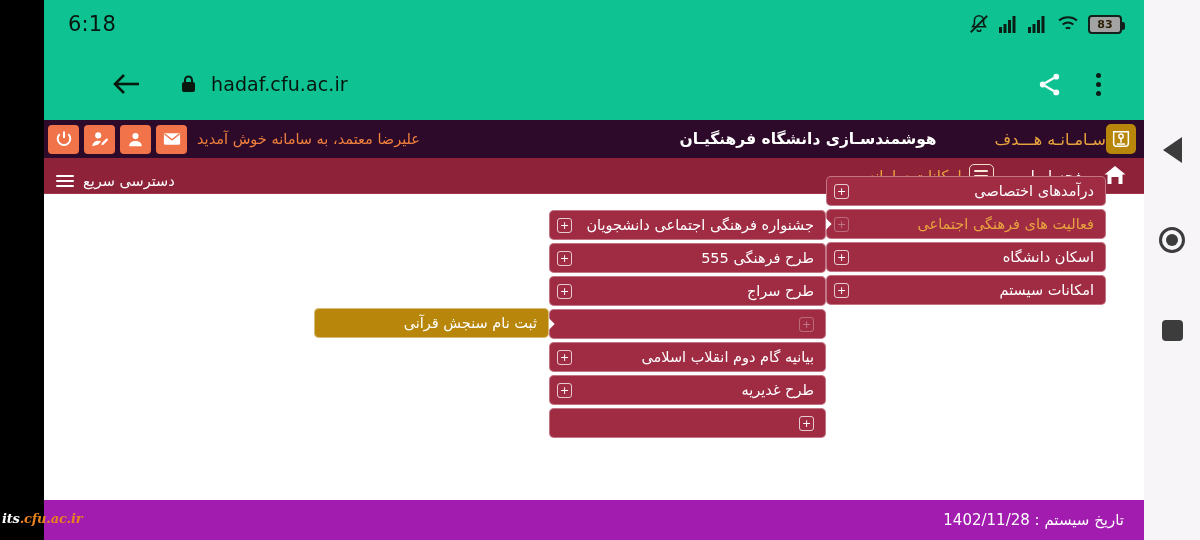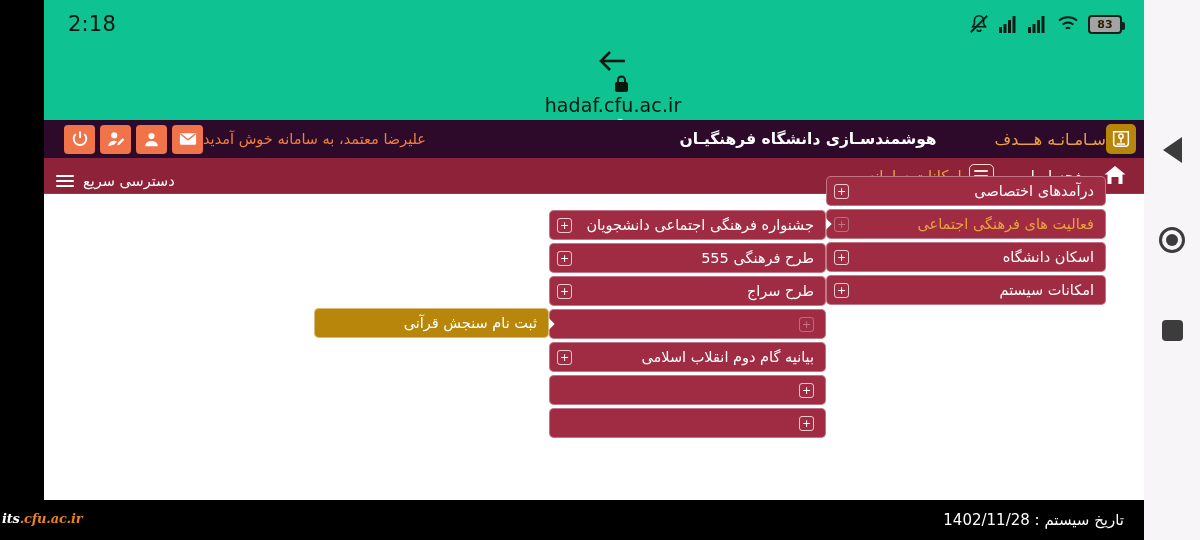--- a/index.html
+++ b/index.html
@@ -47,21 +47,21 @@
     position:relative; width:34px;height:19px;border:2px solid #12211b;border-radius:4px;
     background:#a3a3a3; display:flex;align-items:center;justify-content:center;
   }
   .batt span { font-size:11px; font-weight:700; color:#2a1d02; line-height:1; direction:ltr;}
   .batt:after{
     content:""; position:absolute; right:-5px; top:5px; width:3px;height:8px;
     background:#12211b;border-radius:0 2px 2px 0;
   }
   .toolbar {
     height:72px; direction:ltr; display:flex; align-items:center;
-    padding:0 22px 0 60px; gap:0;flex-direction:column;
+    padding:0 22px 0 60px; gap:0;
   }
   .back-arrow { width:46px; display:flex; align-items:center; justify-content:center; }
   .lock-ico { margin-left:30px; margin-right:14px; display:flex; align-items:center; }
   .urltext { font-size:19px; color:#06160f; letter-spacing:.1px; direction:ltr; }
   .tb-spacer { flex:1; }
   .share-ico { width:50px; display:flex;align-items:center;justify-content:center; }
   .dots { width:48px; display:flex;flex-direction:column;align-items:center;justify-content:center;gap:4px; }
   .dots i { width:5px;height:5px;border-radius:50%;background:#0b1c16;display:block; }
 
   
@@ -80,21 +80,21 @@
     width:30px;height:30px;border-radius:5px;background:#b8860b;
     display:flex;align-items:center;justify-content:center;
   }
   .brand-name {
     font-size:16px; color:#e8a33d; letter-spacing:1.5px; white-space:nowrap;
   }
   .brand-mid {
     font-size:15.5px; color:#ffffff; font-weight:700; white-space:nowrap;
     margin-right:58px;
   }
-  .brand-left { margin-right:auto; display:flex; align-items:center; padding-left:20px; }
+  .brand-left { margin-right:auto; display:flex; align-items:center; gap:10px; padding-left:4px; }
   .welcome { font-size:14.5px; color:#f0803c; white-space:nowrap; }
   .iconbtns { display:flex; align-items:center; gap:5px; }
   .ibtn {
     width:31px;height:29px;border-radius:4px;background:#f0734a;
     display:flex;align-items:center;justify-content:center;
   }
 
   
   .navred {
     position:relative; height:36px; background:#8d2239;
@@ -145,21 +145,21 @@
   .mi.sel .exp { border-color:rgba(255,255,255,.30); color:rgba(255,255,255,.35); }
   
   .notch {
     position:absolute; left:-4px; top:50%; width:8px;height:8px;
     background:#ffffff; transform:translateY(-50%) rotate(45deg);
   }
 
   
   .footer {
     position:absolute; left:0; bottom:0; width:1100px; height:40px;
-    background:#000000; display:flex; align-items:center; direction:rtl;
+    background:#a21caf; display:flex; align-items:center; direction:rtl;
     padding-right:20px;
   }
   .footer .ftext { font-size:15px; color:#ffffff; letter-spacing:.3px; }
   .watermark {
     position:absolute; left:-44px; bottom:10px; width:92px; height:20px;
     direction:ltr; display:flex; align-items:center; justify-content:flex-start;
     font-family:"DejaVu Serif","Liberation Serif",serif;
     font-style:italic; font-weight:700; font-size:13px;
     color:#ffffff; letter-spacing:-.2px; z-index:20; white-space:nowrap;
   }
@@ -168,21 +168,21 @@
 </head>
 <body>
 
 <div id="screen">
 
   <div class="bezel-left"></div>
 
   <div class="chrome">
 
     <div class="statusbar">
-      <div class="clock">2:18</div>
+      <div class="clock">6:18</div>
       <div class="status-icons">
         <svg class="sicon" width="22" height="22" viewBox="0 0 24 24">
           <path d="M12 3a5 5 0 0 0-5 5v4l-2 3h14l-2-3V8a5 5 0 0 0-5-5z" fill="none" stroke="#0c1d16" stroke-width="1.7"></path>
           <path d="M10 18a2 2 0 0 0 4 0" fill="none" stroke="#0c1d16" stroke-width="1.7"></path>
           <line x1="3" y1="21" x2="21" y2="3" stroke="#0c1d16" stroke-width="2"></line>
         </svg>
         <svg class="sicon" width="20" height="18" viewBox="0 0 20 18">
           <rect x="0" y="12" width="3" height="6" fill="#0c1d16"></rect>
           <rect x="4.5" y="9" width="3" height="9" fill="#0c1d16"></rect>
           <rect x="9" y="5" width="3" height="13" fill="#0c1d16"></rect>
@@ -349,20 +349,21 @@
       </div>
       <div class="mi sel">
         <span class="notch"></span>
         <span class="exp">+</span>
       </div>
       <div class="mi">
         <span class="lbl">بیانیه گام دوم انقلاب اسلامی</span>
         <span class="exp">+</span>
       </div>
       <div class="mi">
+        <span class="lbl">طرح غدیریه</span>
         <span class="exp">+</span>
       </div>
       <div class="mi">
         <span class="exp">+</span>
       </div>
     </div>
 
     <div class="menu-l3">
       <div class="mi gold">
         <span class="lbl">ثبت نام سنجش قرآنی</span>

